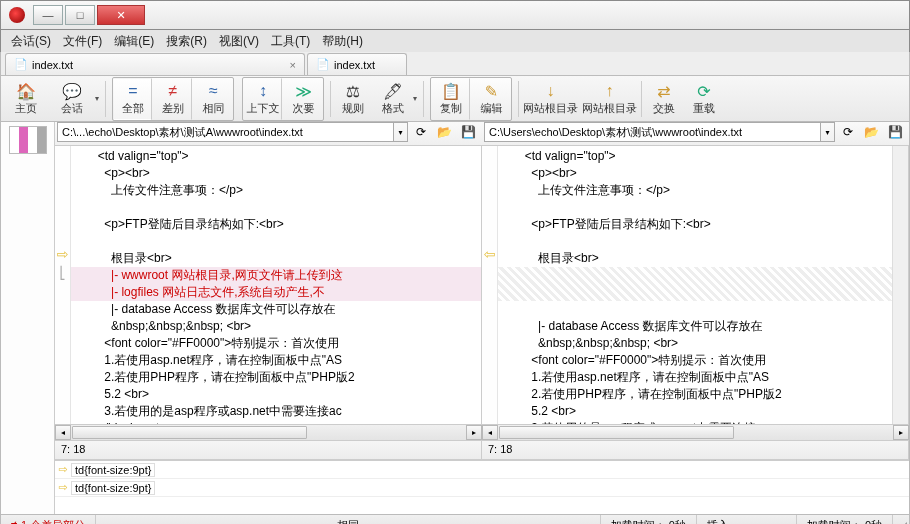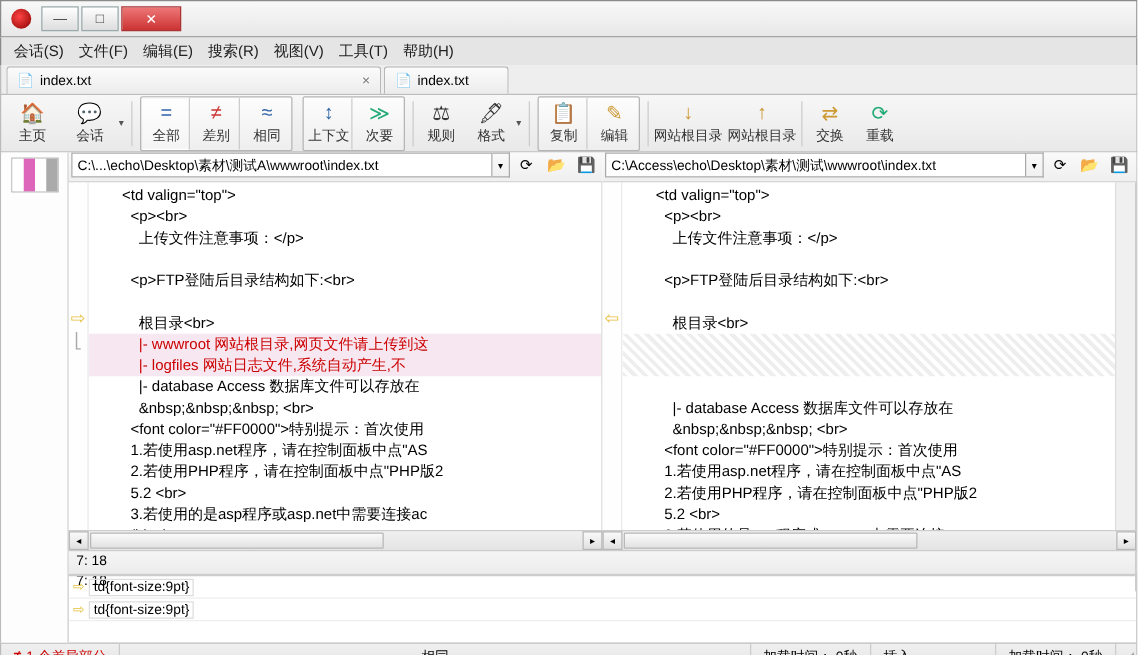--- a/index.html
+++ b/index.html
@@ -59,21 +59,21 @@
 .code { flex: 1; overflow: hidden; white-space: pre; background: #fff; padding-top: 2px; }
 .code .diff { background: #f6e7f0; color: #cc0000; }
 .code .hatch { background: repeating-linear-gradient(45deg,#eee,#eee 3px,#fff 3px,#fff 6px); height: 34px; }
 .scrolly { width: 16px; background: #f0f0f0; border-left: 1px solid #ddd; }
 .scrollx { height: 16px; background: linear-gradient(#f0f0f0,#e4e4e4); border-top: 1px solid #ccc; display: flex; }
 .scrollx div { flex: 1; display: flex; align-items: center; }
 .scrollx .sbtn { width: 16px; height: 15px; border: 1px solid #b8b8b8; background: linear-gradient(#fafafa,#e0e0e0); display: flex; align-items: center; justify-content: center; font-size: 8px; }
 .scrollx .thumb2 { width: 55%; height: 13px; margin: 1px; border: 1px solid #b8b8b8; background: linear-gradient(#fafafa,#e2e2e2); border-radius: 1px; }
 
 
-.posrow { display: flex; height: 20px; background: linear-gradient(#f5f5f5,#ececec); border-top: 1px solid #ccc; border-bottom: 1px solid #ccc; font-size: 11px; flex-direction: column; }
+.posrow { display: flex; height: 20px; background: linear-gradient(#f5f5f5,#ececec); border-top: 1px solid #ccc; border-bottom: 1px solid #ccc; font-size: 11px; }
 .posrow div { flex: 1; padding: 2px 6px; border-right: 1px solid #ccc; }
 
 .bottomlines { border-top: 1px solid #ccc; font-family: "Courier New", monospace; font-size: 11px; }
 .bottomlines .line { display: flex; align-items: center; height: 18px; border-bottom: 1px solid #eee; }
 .bottomlines .arr2 { width: 16px; text-align: center; color: #e6c040; }
 .bottomlines .ltxt { border: 1px solid #ddd; padding: 0 3px; }
 .bottomlines .blank { height: 16px; }
 
 .statusbar { height: 22px; background: linear-gradient(#f0f0f0,#e3e3e3); border: 1px solid #bbb; display: flex; align-items: center; font-size: 11px; }
 .statusbar .sc { padding: 0 10px; border-right: 1px solid #ccc; height: 100%; display: flex; align-items: center; }
@@ -202,21 +202,21 @@
   <div class="panels">
     <div class="pathrow">
       <div class="pane">
         <div class="path">C:\...\echo\Desktop\素材\测试A\wwwroot\index.txt</div>
         <div class="dd2">▾</div>
         <div class="pbtn">⟳</div>
         <div class="pbtn">📂</div>
         <div class="pbtn">💾</div>
       </div>
       <div class="pane">
-        <div class="path">C:\Access\echo\Desktop\素材\测试\wwwroot\index.txt</div>
+        <div class="path">C:\Users\echo\Desktop\素材\测试\wwwroot\index.txt</div>
         <div class="dd2">▾</div>
         <div class="pbtn">⟳</div>
         <div class="pbtn">📂</div>
         <div class="pbtn">💾</div>
       </div>
     </div>
 
     <div class="coderow">
       <div class="codepane">
         <div class="gutter">

